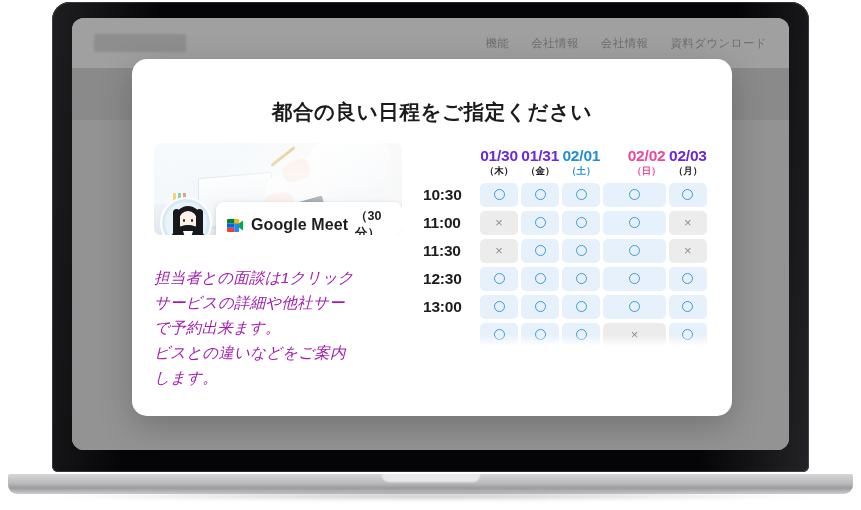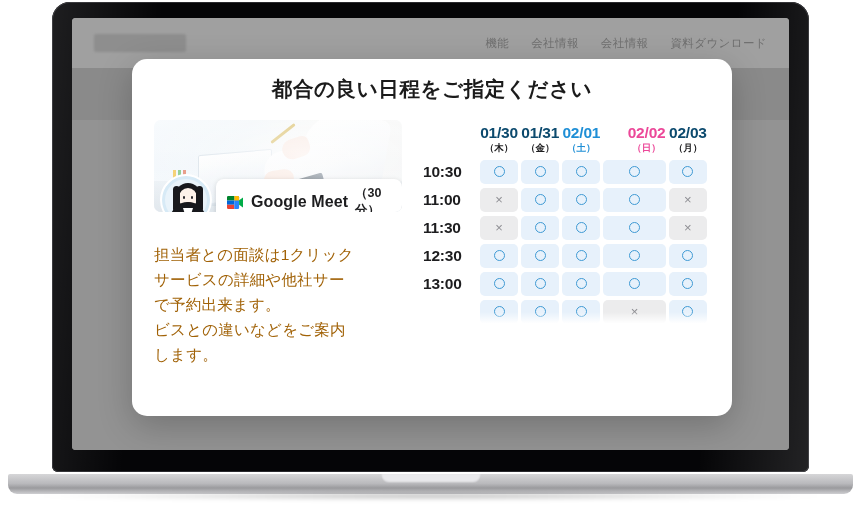--- a/index.html
+++ b/index.html
@@ -39,21 +39,21 @@
     pointer-events:none;
   }
 
   .laptop-screen {
     position: absolute;
     left: 72px;
     top: 18px;
     width: 717px;
     height: 432px;
     background: #8e8e8e;
-    border-radius: 4px;
+    border-radius: 12px;
     overflow: hidden;
   }
 
   .laptop-base {
     position: absolute;
     left: 8px;
     top: 474px;
     width: 845px;
     height: 20px;
     background: linear-gradient(180deg,#d6d6d8 0%, #b9b9bc 48%, #9a9a9d 70%, #cfcfd2 100%);
@@ -134,21 +134,21 @@
     box-shadow: 0 10px 34px rgba(0,0,0,.22);
     overflow: hidden;
   }
 
   .modal-title {
     text-align: center;
     font-size: 20.5px;
     font-weight: bold;
     color: #1b1b1b;
     letter-spacing: .6px;
-    margin-top: 16px;
+    margin-top: 39px;
   }
 
   .modal-cols {
     display: flex;
     margin-top: 17px;
     padding: 0 22px 0 22px;
     gap: 18px;
   }
 
   
@@ -285,42 +285,43 @@
     color: #1d1d1f;
     letter-spacing: .1px;
     white-space: nowrap;
   }
   .meet-dur { font-size: 12.5px; font-weight: bold; color: #1d1d1f; }
 
   .left-desc {
     margin-top: 30px;
     font-size: 15.5px;
     line-height: 1.62;
-    color: #a16207;
+    color: #a21caf;
     letter-spacing: .2px;
+    font-style: italic;
   }
 
   
   .right-col { flex: 1; position: relative; overflow: hidden; }
 
   .grid-scroll { position: relative; }
 
   table.sched { border-collapse: separate; border-spacing: 3px 4px; width: 100%; }
 
   table.sched th.timehead { width: 54px; }
 
   th.datehead {
     text-align: center;
     padding: 0 0 2px 0;
     vertical-align: top;
   }
   .date-num {
     font-size: 15.5px;
     font-weight: bold;
-    color: #0c4a6e;
+    color: #6d28d9;
     line-height: 1.15;
     letter-spacing: -.2px;
   }
   .date-dow {
     font-size: 9.5px;
     color: #1d1d1f;
     line-height: 1.3;
   }
   .dh-sat .date-num, .dh-sat .date-dow { color: #1f8fd6; }
   .dh-sun .date-num, .dh-sun .date-dow { color: #ec4899; margin-left: 24px; }

